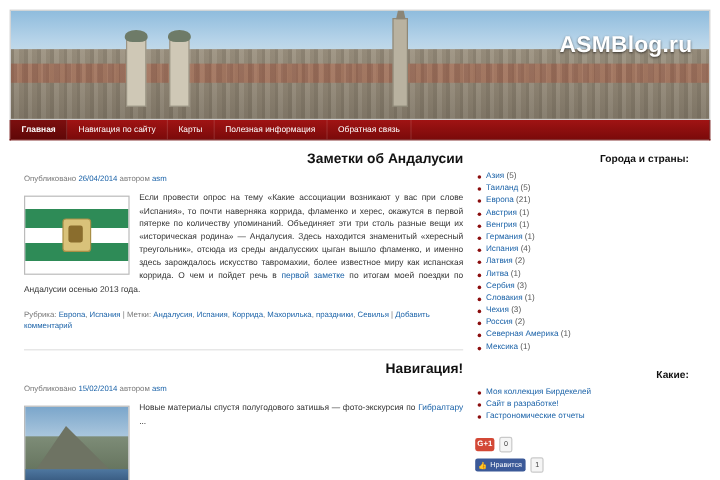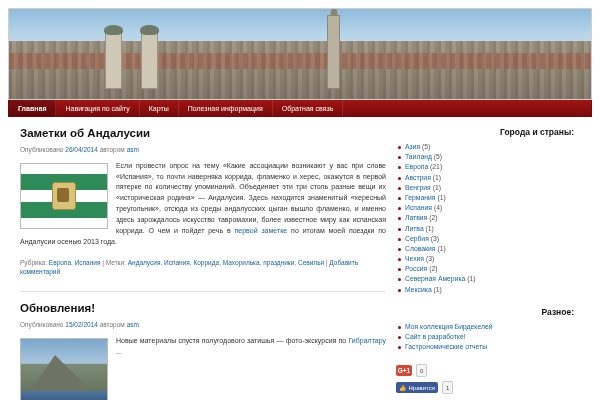--- a/index.html
+++ b/index.html
@@ -140,20 +140,21 @@
     padding-right: 4px;
     box-sizing: border-box;
   }
   
   .post-title {
     font-size: 11.5px;
     font-weight: bold;
     color: #111;
     margin: 0 0 5px 0;
     line-height: 1.2;
+    text-align: right;
   }
   .post-meta {
     font-size: 6.5px;
     color: #777;
     margin-bottom: 8px;
   }
   .post-meta a { color: #1a62a8; text-decoration: none; }
   .post-body {
     font-size: 7px;
     line-height: 1.55;
@@ -312,20 +313,21 @@
     <div class="roofline"></div>
     <div class="tower t1">
         <div class="dome"></div>
       </div>
     <div class="tower t2">
         <div class="dome"></div>
       </div>
     <div class="tower t3">
         <div class="spire"></div>
       </div>
+    <div class="banner-title">ASMBlog.ru</div>
   </div>
 
   <div class="navbar">
     <div class="nav-item active">Главная</div>
     <div class="nav-item">Навигация по сайту</div>
     <div class="nav-item">Карты</div>
     <div class="nav-item">Полезная информация</div>
     <div class="nav-item">Обратная связь</div>
   </div>
 
@@ -360,21 +362,21 @@
           <a href="#">Махорилька</a>,
           <a href="#">праздники</a>,
           <a href="#">Севилья</a> |
           <a href="#">Добавить комментарий</a>
         </div>
       </div>
 
       <hr class="sep">
 
       <div>
-        <h1 class="post-title">Обновления!</h1>
+        <h1 class="post-title">Навигация!</h1>
         <div class="post-meta">
           <span>Опубликовано</span>
           <a href="#">15/02/2014</a>
           <span>автором</span>
           <a href="#">asm</a>
         </div>
         <div class="thumb photo-gibraltar">
           <div class="rock"></div>
           <div class="sea"></div>
         </div>
@@ -404,21 +406,21 @@
           <li><a href="#">Сербия</a> <span>(3)</span></li>
           <li><a href="#">Словакия</a> <span>(1)</span></li>
           <li><a href="#">Чехия</a> <span>(3)</span></li>
           <li><a href="#">Россия</a> <span>(2)</span></li>
           <li><a href="#">Северная Америка</a> <span>(1)</span></li>
           <li><a href="#">Мексика</a> <span>(1)</span></li>
         </ul>
       </div>
 
       <div class="widget">
-        <div class="widget-title">Разное:</div>
+        <div class="widget-title">Какие:</div>
         <ul>
           <li><a href="#">Моя коллекция Бирдекелей</a></li>
           <li><a href="#">Сайт в разработке!</a></li>
           <li><a href="#">Гастрономические отчеты</a></li>
         </ul>
       </div>
 
       <div class="widget">
         <div class="social-row">
           <span class="gplus">G+1</span>

